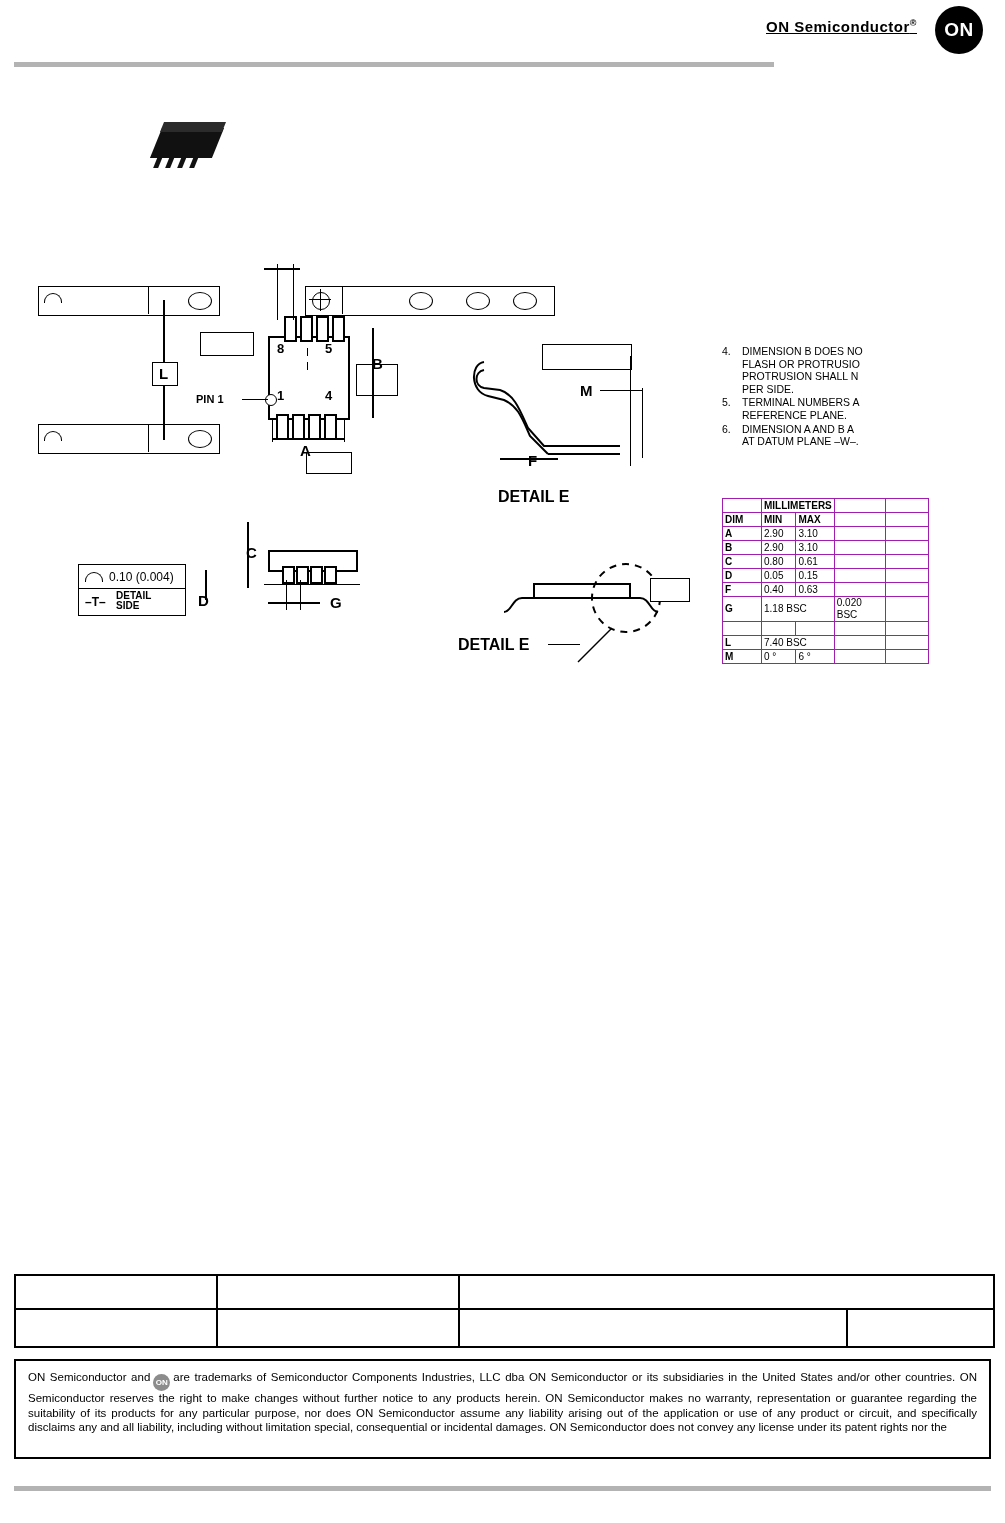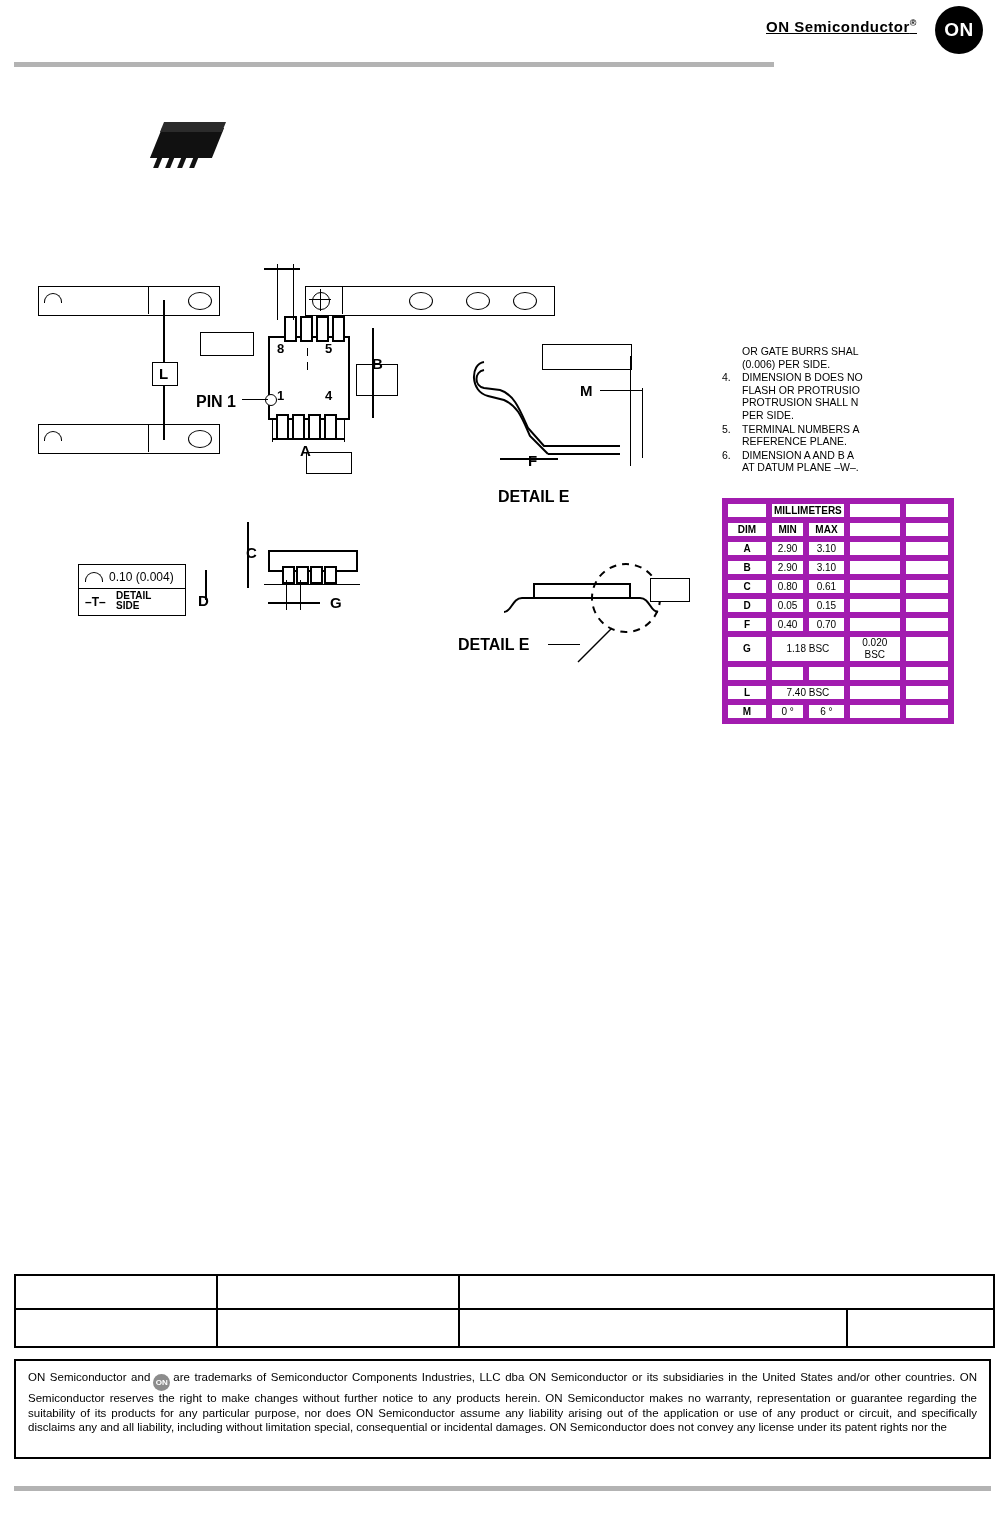--- a/index.html
+++ b/index.html
@@ -154,24 +154,23 @@
 
   
   #dim-table {
     position: absolute;
     left: 722px;
     top: 398px;
     border-collapse: collapse;
     font-size: 10px;
   }
   #dim-table td, #dim-table th {
-    border: 6px solid #a21caf;
+    border: 1px solid #a21caf;
     height: 13px;
     padding: 0 2px;
-    text-align: center;
     font-weight: bold;
     font-size: 10px;
     line-height: 12px;
   }
   #dim-table .w-dim { width: 34px; }
   #dim-table .w-val { width: 46px; }
   #dim-table .w-val2 { width: 46px; }
   #dim-table .w-val3 { width: 38px; }
   #dim-table td.val { font-weight: normal; }
 
@@ -285,21 +284,21 @@
   <div class="vline" style="left:307px; top:248px; height:8px;"></div>
   <div class="vline" style="left:307px; top:262px; height:8px;"></div>
 
   <div class="lbl" style="left:277px; top:241px;">8</div>
   <div class="lbl" style="left:325px; top:241px;">5</div>
   <div class="lbl" style="left:277px; top:288px;">1</div>
   <div class="lbl" style="left:325px; top:288px;">4</div>
 
   <div class="circ" style="left:265px; top:294px; width:10px; height:10px;"></div>
   <div class="hline" style="left:242px; top:299px; width:26px;"></div>
-  <div class="lbl" style="left:196px; top:293px; font-size:16px;">PIN 1</div>
+  <div class="lbl" style="left:196px; top:293px; font-size:11px;">PIN 1</div>
 
   <div class="hline2" style="left:272px; top:338px; width:72px;"></div>
   <div class="vline" style="left:272px; top:318px; height:24px;"></div>
   <div class="vline" style="left:344px; top:318px; height:24px;"></div>
   <div class="lbl-b" style="left:300px; top:342px;">A</div>
 
   <div class="vline2" style="left:372px; top:228px; width:2px; height:90px;"></div>
   <div class="lbl-b" style="left:372px; top:255px;">B</div>
 
   <div class="vline2" style="left:163px; top:200px; height:140px;"></div>
@@ -359,25 +358,20 @@
     <path d="M4 62 C 12 62, 12 48, 22 48 L 34 48 L 34 34 L 130 34 L 130 48 L 140 48 C 150 48, 150 62, 158 62" fill="none" stroke="#000" stroke-width="2"></path>
     <path d="M34 48 L 130 48" fill="none" stroke="#000" stroke-width="2"></path>
     <circle cx="126" cy="48" r="34" fill="none" stroke="#000" stroke-width="2" stroke-dasharray="7 6"></circle>
     <line x1="112" y1="78" x2="78" y2="112" stroke="#000" stroke-width="1.5"></line>
   </svg>
   <div class="box" style="left:650px; top:478px; width:38px; height:22px;"></div>
   <div class="lbl-b" style="left:458px; top:536px; font-size:16px;">DETAIL E</div>
   <div class="hline" style="left:548px; top:544px; width:32px;"></div>
 
   <div id="notes">
-    <div class="note note0">
-      <span class="num"></span>
-      <span style="white-space:pre-line;">OR GATE BURRS SHAL
-(0.006) PER SIDE.</span>
-    </div>
     <div class="note">
       <span class="num">4.</span>
       <span style="white-space:pre-line;">DIMENSION B DOES NO
 FLASH OR PROTRUSIO
 PROTRUSION SHALL N
 PER SIDE.</span>
     </div>
     <div class="note">
       <span class="num">5.</span>
       <span style="white-space:pre-line;">TERMINAL NUMBERS A
@@ -429,21 +423,21 @@
     <tr>
       <td>D</td>
       <td class="val">0.05</td>
       <td class="val">0.15</td>
       <td class="val"></td>
       <td class="val"></td>
     </tr>
     <tr>
       <td>F</td>
       <td class="val">0.40</td>
-      <td class="val">0.70</td>
+      <td class="val">0.63</td>
       <td class="val"></td>
       <td class="val"></td>
     </tr>
     <tr>
       <td>G</td>
       <td class="val" colspan="2">1.18 BSC</td>
       <td class="val">0.020 BSC</td>
       <td class="val"></td>
     </tr>
     <tr>

